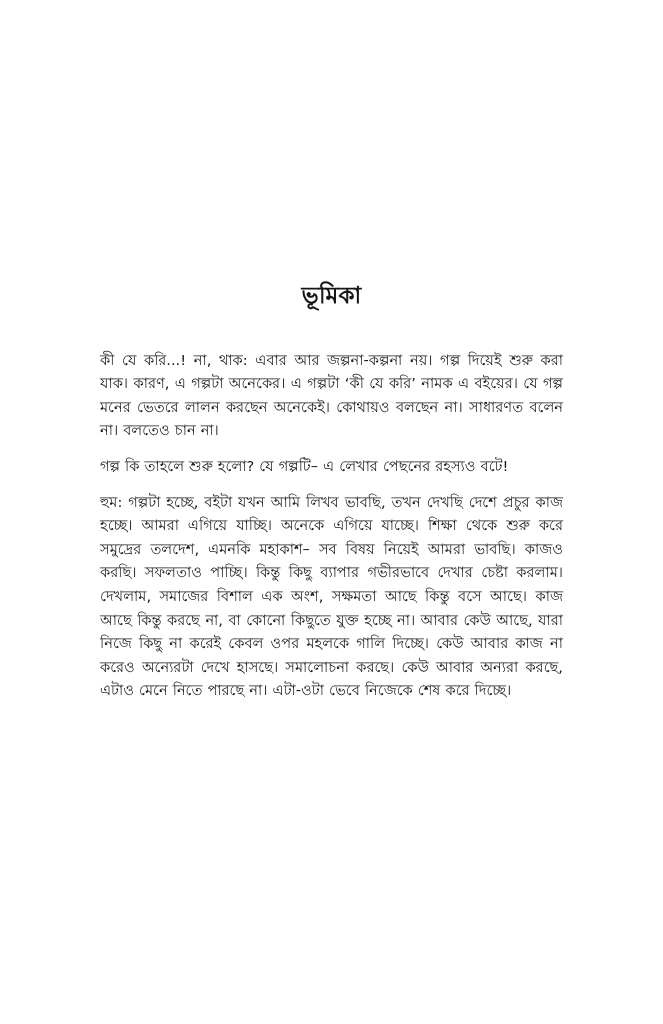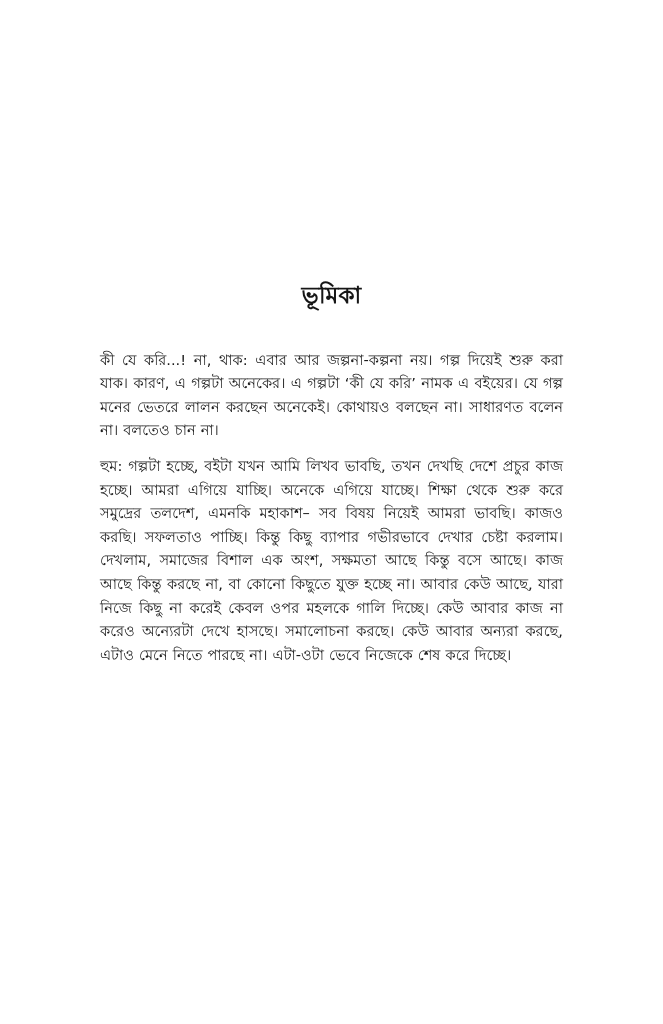--- a/index.html
+++ b/index.html
@@ -67,19 +67,20 @@
 <body>
 
 <div class="page">
 
   <div class="content">
 
     <h1 class="chapter-title">ভূমিকা</h1>
 
     <p class="body-paragraph">কী যে করি...! না, থাক: এবার আর জল্পনা-কল্পনা নয়। গল্প দিয়েই শুরু করা যাক। কারণ, এ গল্পটা অনেকের। এ গল্পটা ‘কী যে করি’ নামক এ বইয়ের। যে গল্প মনের ভেতরে লালন করছেন অনেকেই। কোথায়ও বলছেন না। সাধারণত বলেন না। বলতেও চান না।</p>
 
+    <p class="body-paragraph">গল্প কি তাহলে শুরু হলো? যে গল্পটি– এ লেখার পেছনের রহস্যও বটে!</p>
 
     <p class="body-paragraph">হুম: গল্পটা হচ্ছে, বইটা যখন আমি লিখব ভাবছি, তখন দেখছি দেশে প্রচুর কাজ হচ্ছে। আমরা এগিয়ে যাচ্ছি। অনেকে এগিয়ে যাচ্ছে। শিক্ষা থেকে শুরু করে সমুদ্রের তলদেশ, এমনকি মহাকাশ– সব বিষয় নিয়েই আমরা ভাবছি। কাজও করছি। সফলতাও পাচ্ছি। কিন্তু কিছু ব্যাপার গভীরভাবে দেখার চেষ্টা করলাম। দেখলাম, সমাজের বিশাল এক অংশ, সক্ষমতা আছে কিন্তু বসে আছে। কাজ আছে কিন্তু করছে না, বা কোনো কিছুতে যুক্ত হচ্ছে না। আবার কেউ আছে, যারা নিজে কিছু না করেই কেবল ওপর মহলকে গালি দিচ্ছে। কেউ আবার কাজ না করেও অন্যেরটা দেখে হাসছে। সমালোচনা করছে। কেউ আবার অন্যরা করছে, এটাও মেনে নিতে পারছে না। এটা-ওটা ভেবে নিজেকে শেষ করে দিচ্ছে।</p>
 
 
   </div>
 
 </div>
 
 </body></html>

